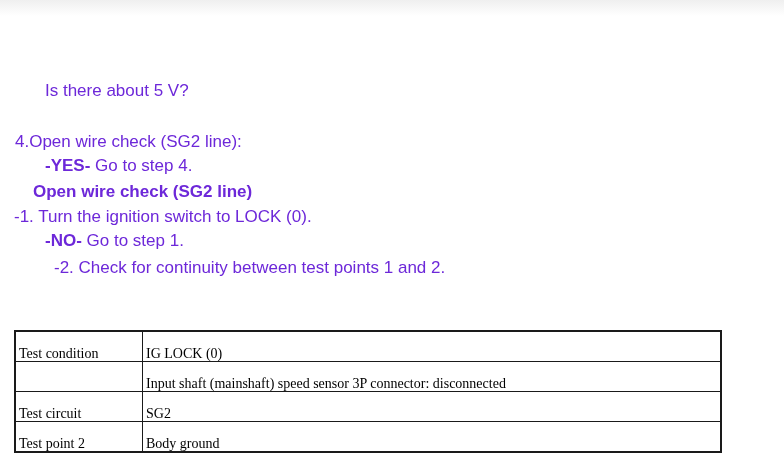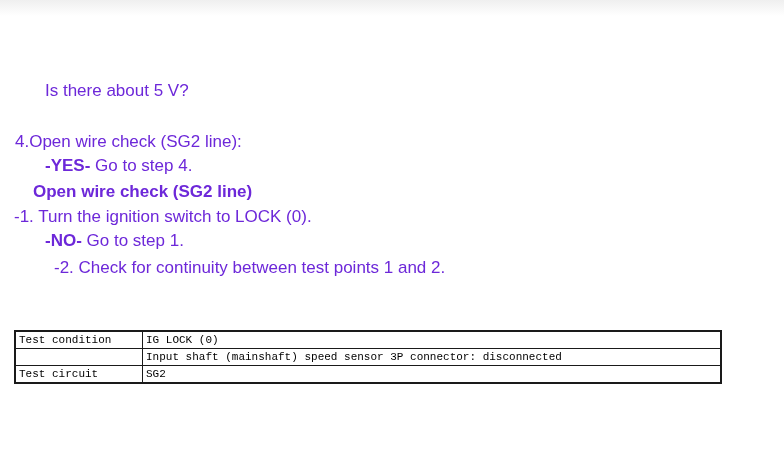--- a/index.html
+++ b/index.html
@@ -49,25 +49,25 @@
   }
   table.spec-table {
     border-collapse: collapse;
     width: 708px;
     table-layout: fixed;
     border: 2px solid #1a1a1a;
   }
   table.spec-table td {
     border: 1px solid #1a1a1a;
     height: 16px;
-    padding: 0 2px 0 3px;
-    font-size: 11px;
+    padding: 13px 2px 0 3px;
+    font-size: 14px;
     line-height: 15px;
     color: #000000;
-    font-family: Liberation Mono, monospace;
+    font-family: Liberation Serif, serif;
     overflow: hidden;
     white-space: nowrap;
     vertical-align: middle;
   }
   td.col-label { width: 121px; }
 </style>
 </head>
 <body>
 
 <div class="page">
@@ -96,17 +96,21 @@
           <td>IG LOCK (0)</td>
         </tr>
         <tr>
           <td class="col-label"></td>
           <td>Input shaft (mainshaft) speed sensor 3P connector: disconnected</td>
         </tr>
         <tr>
           <td class="col-label">Test circuit</td>
           <td>SG2</td>
         </tr>
+        <tr>
+          <td class="col-label">Test point 2</td>
+          <td>Body ground</td>
+        </tr>
       </tbody>
     </table>
   </div>
 
 </div>
 
 </body></html>

